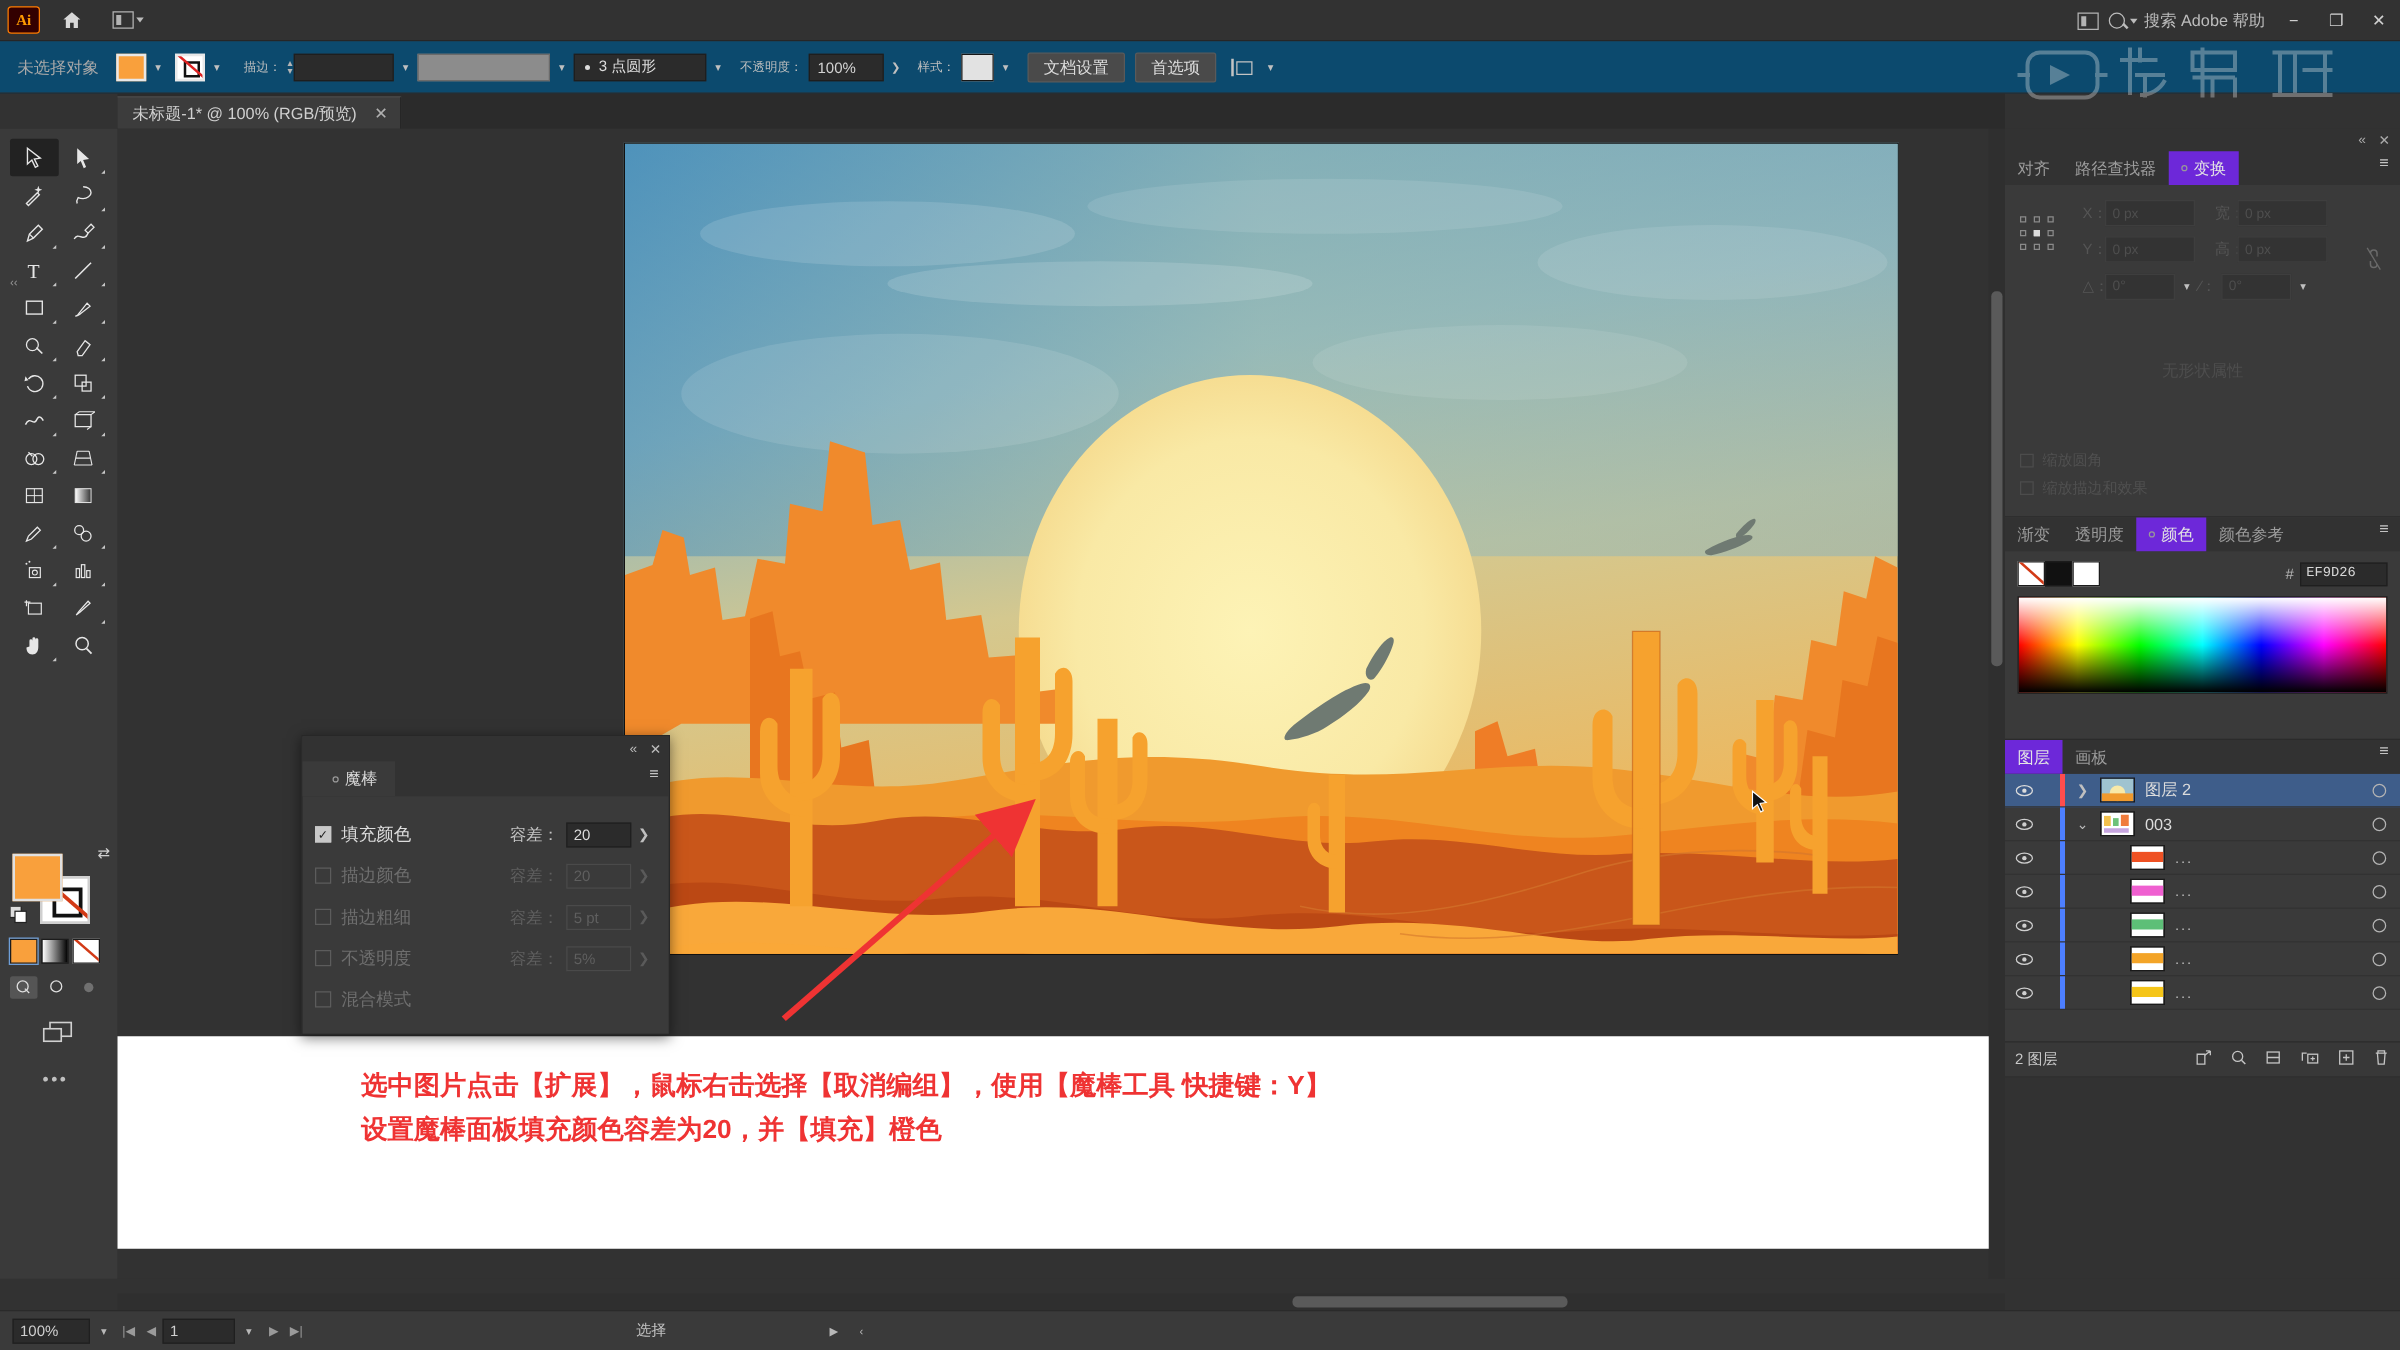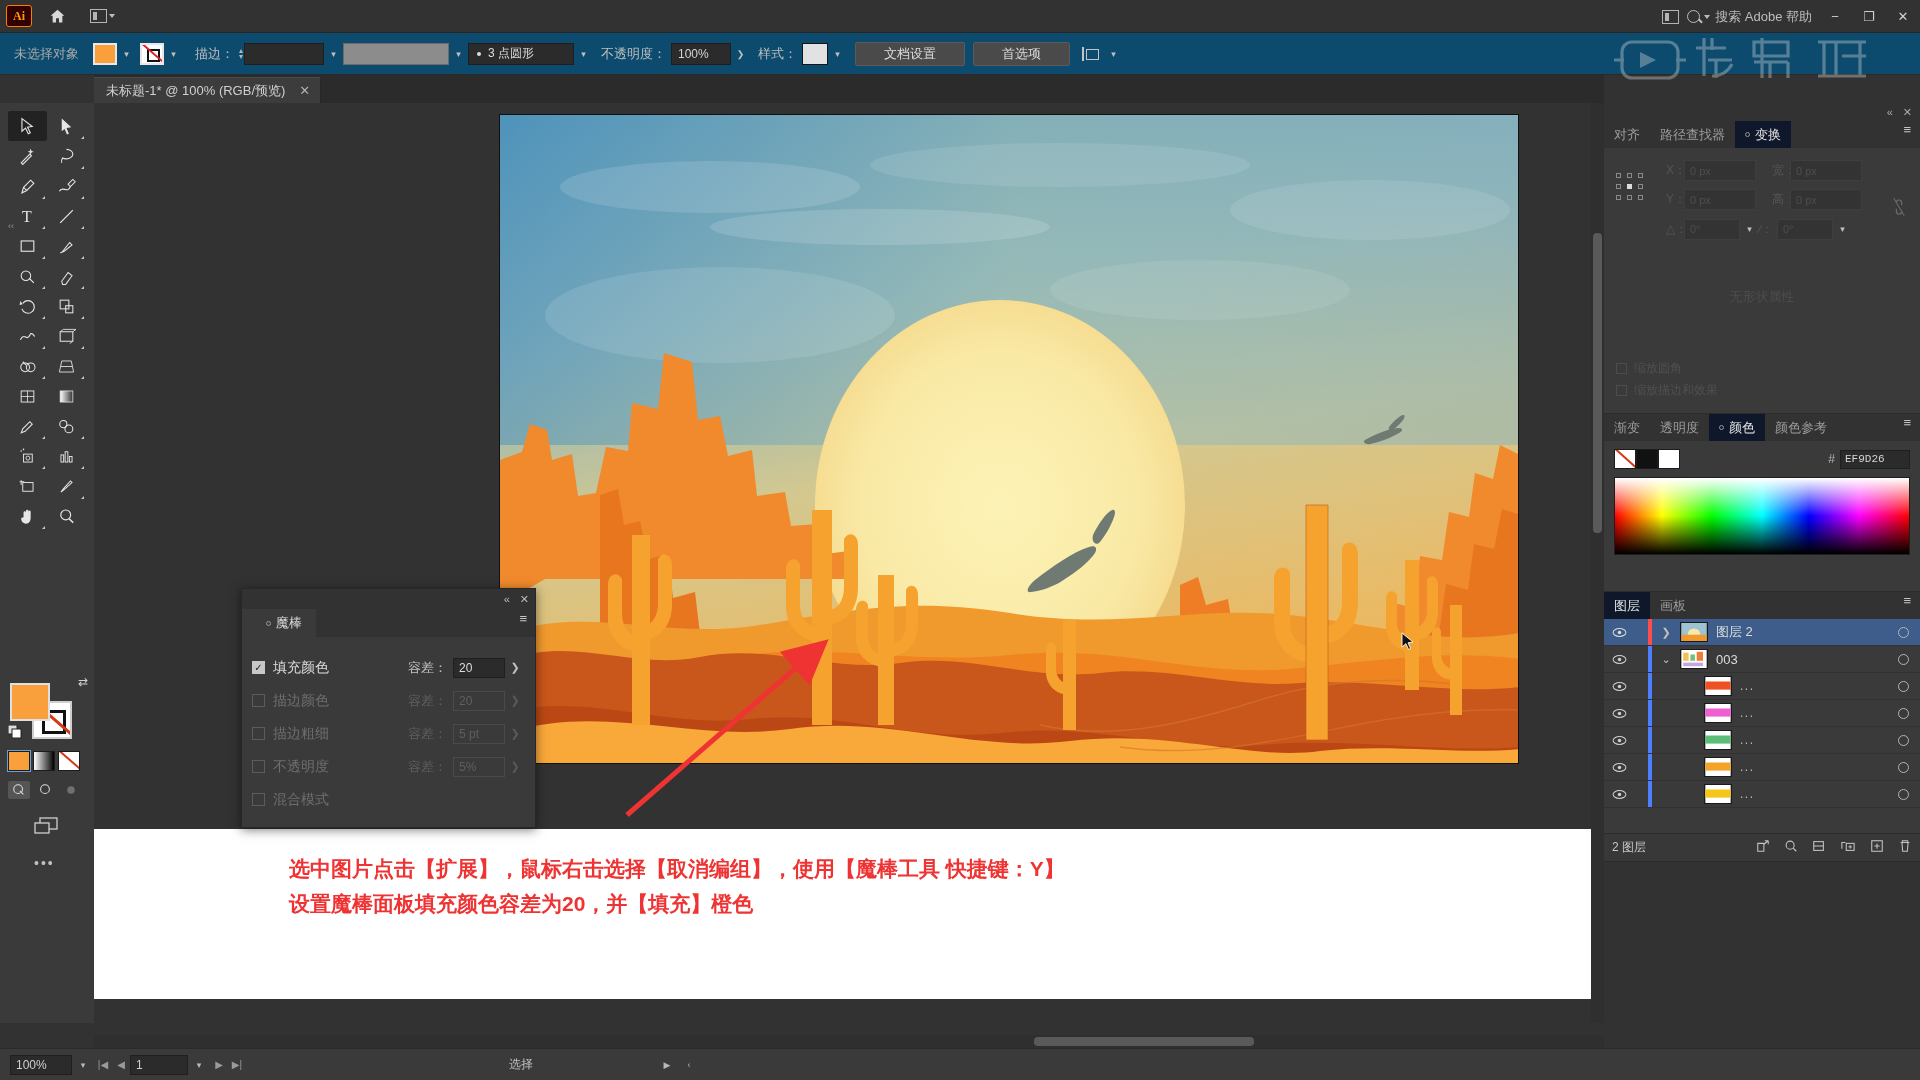--- a/index.html
+++ b/index.html
@@ -68,37 +68,37 @@
     background:#d22; transform:rotate(41deg);
   }
   .swatch.nostroke:before {
     content:""; position:absolute; left:5px; top:4px; width:9px; height:9px;
     border:2px solid #111;
   }
   .dd-arrow {
     width:19px; height:22px; display:flex; align-items:center; justify-content:center;
     color:#c0c0c0; font-size:9px;
   }
-  .opt-text { color:#bfbfbf; font-size:13px; margin:0 5px 0 8px; white-space:nowrap;}
+  .opt-text { color:#bfbfbf; font-size:10px; margin:0 5px 0 8px; white-space:nowrap;}
   .spinner { display:flex; flex-direction:column; margin-right:1px; color:#b4b4b4; line-height:6px; font-size:8px; }
   .field {
     height:22px; background:#2b2b2b; border:1px solid #1e1e1e; color:#d4d4d4;
     font-size:12px; display:flex; align-items:center; padding:0 6px;
   }
   .field.w80 { width:80px; }
   .field.w60 { width:60px; }
   .field.grey { background:#8c8c8c; width:106px; border:1px solid #6a6a6a;}
   .brush-preview {
     width:106px; height:22px; background:#2b2b2b; border:1px solid #1e1e1e;
     display:flex; align-items:center; padding-left:8px; color:#ddd; font-size:12px;
   }
   .dot-3 { width:4px; height:4px; border-radius:50%; background:#ddd; margin-right:7px;}
   .style-sw { width:26px; height:22px; background:#e2e2e2; border:1px solid #161616;}
   .btn-flat {
-    height:24px; padding:0 28px; background:#4a4a4a; border:1px solid #5a5a5a;
+    height:24px; padding:0 12px; background:#4a4a4a; border:1px solid #5a5a5a;
     color:#dcdcdc; font-size:13px; display:flex; align-items:center; border-radius:2px;
     margin-left:8px; white-space:nowrap;
   }
   .align-icon { width:22px; height:20px; margin-left:12px; position:relative; }
   .align-icon:before { content:""; position:absolute; left:0; top:3px; width:2px; height:14px; background:#c4c4c4;}
   .align-icon:after { content:""; position:absolute; left:4px; top:5px; width:11px; height:9px; border:1.5px solid #c4c4c4;}
 
   
   .tabbar {
     position:absolute; top:75px; left:94px; width:1510px; height:28px;
@@ -213,21 +213,21 @@
     position:absolute; top:103px; right:0; width:316px; height:920px; background:#323232;
   }
   .panel { background:#3a3a3a; border-bottom:1px solid #2b2b2b; }
   .panel-top { height:18px; background:#323232; display:flex; align-items:center; justify-content:flex-end; gap:10px; padding-right:8px; }
   .panel-top span { color:#aaa; font-size:11px;}
   .ptabs { height:27px; background:#323232; display:flex; align-items:center; position:relative;}
   .ptab {
     height:27px; display:flex; align-items:center; padding:0 10px;
     font-size:13px; color:#9c9c9c;
   }
-  .ptab.active { background:#0f172a; color:#e4e4e4; }
+  .ptab.active { background:#6d28d9; color:#e4e4e4; }
   .ptab .tab-dot { width:5px;height:5px;border:1px solid #999;border-radius:50%; margin-right:5px;}
   .pmenu { position:absolute; right:9px; top:6px; color:#c4c4c4; font-size:13px; line-height:5px; }
 
   
   .xform { height:265px; position:relative; padding:12px 10px; }
   .ref-grid { position:absolute; left:12px; top:25px; width:28px; height:28px; }
   .ref-grid i { position:absolute; width:5px;height:5px; border:1px solid #8a8a8a; }
   .xf-row { display:flex; align-items:center; margin-left:52px; margin-bottom:8px; }
   .xf-lab { color:#555; font-size:12px; width:18px; }
   .xf-in { width:72px; height:21px; background:#333; border:1px solid #3e3e3e; color:#4e4e4e; font-size:11px; display:flex;align-items:center; padding-left:5px;}

